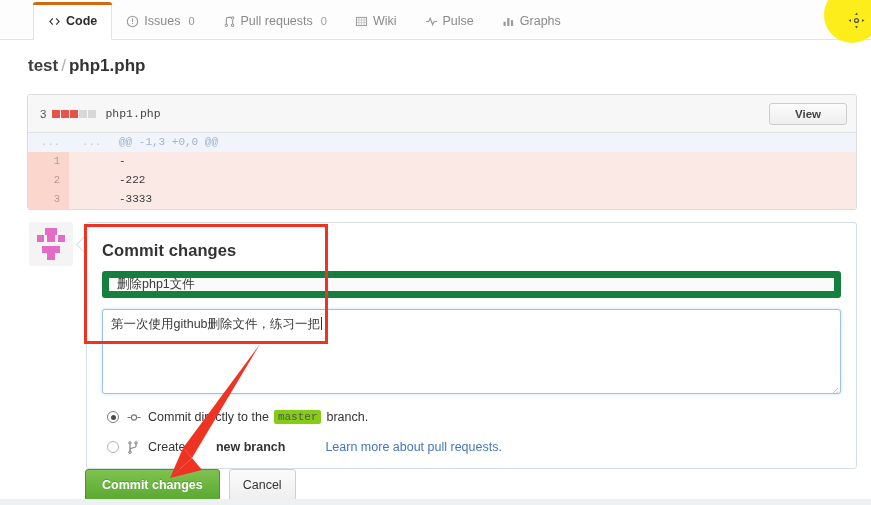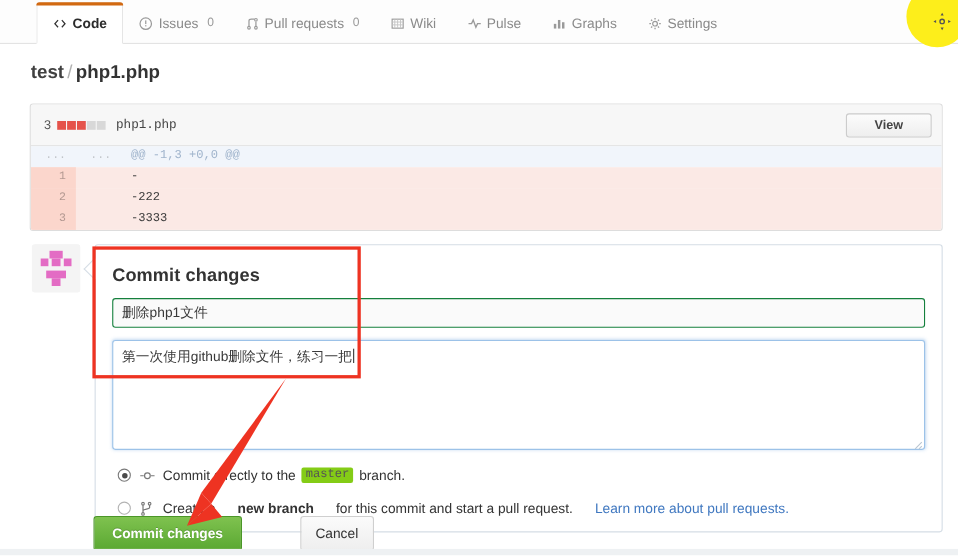--- a/index.html
+++ b/index.html
@@ -175,33 +175,33 @@
     font-size: 16.5px;
     font-weight: bold;
     color: #333;
     padding: 18px 0 0 15px;
     letter-spacing: 0.1px;
   }
   .commit-inner { padding: 11px 15px 0 15px; }
   .ci-summary {
     width: 100%;
     height: 27px;
-    border: 1px solid #15803d;
+    border: 7px solid #15803d;
     border-radius: 3px;
     background: #fafafa;
     font-size: 12.5px;
     color: #3a3a3a;
     padding: 0 8px;
     font-family: "Liberation Sans", sans-serif;
     display: flex; align-items: center;
   }
   .ci-desc-wrap { position: relative; margin-top: 11px; }
   .ci-desc {
     width: 100%;
-    height: 100px;
+    height: 85px;
     border: 1px solid #9cc2e8;
     border-radius: 3px;
     background: #ffffff;
     font-size: 12.5px;
     color: #3a3a3a;
     padding: 6px 8px;
     font-family: "Liberation Sans", sans-serif;
     line-height: 1.35;
     box-shadow: 0 0 3px rgba(120,170,225,0.45);
     position: relative;
@@ -274,21 +274,20 @@
     padding: 8px 16px;
     text-shadow: 0 -1px 0 rgba(0,0,0,0.18);
   }
   .btn-cancel {
     background: linear-gradient(#fbfbfb,#eeeeee);
     border: 1px solid #cfcfcf;
     border-radius: 3px;
     color: #333;
     font-size: 12.5px;
     padding: 8px 13px;
-    margin-left: 44px;
   }
 
   
   .anno-rect {
     position: absolute;
     left: 84px; top: 224px;
     width: 244px; height: 120px;
     border: 3px solid #ee3322;
     z-index: 30;
     pointer-events: none;
@@ -372,31 +371,20 @@
       <span class="nav-ico">
         <svg width="13" height="13" viewBox="0 0 14 14">
             <rect x="1.6" y="7.2" width="2.4" height="4.6" fill="#9a9a9a"></rect>
             <rect x="5.6" y="3.4" width="2.4" height="8.4" fill="#9a9a9a"></rect>
             <rect x="9.6" y="5.6" width="2.4" height="6.2" fill="#9a9a9a"></rect>
           </svg>
       </span>
       <span>Graphs</span>
     </div>
 
-    <div class="nav-tab">
-      <span class="nav-ico">
-        <svg width="13" height="13" viewBox="0 0 14 14">
-            <circle cx="7" cy="7" r="2.3" fill="none" stroke="#9a9a9a" stroke-width="1.2"></circle>
-            <g stroke="#9a9a9a" stroke-width="1.3">
-              <path d="M7 1.4v1.6M7 11v1.6M1.4 7h1.6M11 7h1.6M3.1 3.1l1.1 1.1M9.8 9.8l1.1 1.1M10.9 3.1L9.8 4.2M4.2 9.8L3.1 10.9"></path>
-            </g>
-          </svg>
-      </span>
-      <span>Settings</span>
-    </div>
 
     <div class="cursor-blob">
       <span>
         <svg width="17" height="17" viewBox="0 0 18 18">
           <path fill="#555" d="M9 0.6l1.5 2.6H7.5zM9 17.4l-1.5-2.6h3zM0.6 9l2.6-1.5v3zM17.4 9l-2.6 1.5v-3z"></path>
           <circle cx="9" cy="9" r="2.1" fill="none" stroke="#555" stroke-width="1.3"></circle>
         </svg>
       </span>
     </div>
   </div>
@@ -491,21 +479,20 @@
         <span class="opt-ico">
           <svg width="12" height="13" viewBox="0 0 12 13">
               <path fill="none" stroke="#777" stroke-width="1.1" d="M3 3.2v7M9 3.2v2.2c0 1.6-6 1.2-6 3"></path>
               <circle cx="3" cy="1.9" r="1.2" fill="none" stroke="#777" stroke-width="1"></circle>
               <circle cx="9" cy="1.9" r="1.2" fill="none" stroke="#777" stroke-width="1"></circle>
               <circle cx="3" cy="11.2" r="1.2" fill="none" stroke="#777" stroke-width="1"></circle>
             </svg>
         </span>
         <span class="opt-text">Create a</span>
         <b style="margin:0 20px;">new branch</b>
-        <span class="opt-text">for this commit and start a pull request.</span>
         <span class="link" style="margin-left:20px;">Learn more about pull requests.</span>
       </div>
 
       <div class="commit-foot"></div>
     </div>
   </div>
 
   <div class="btn-row">
     <span class="btn-commit">Commit changes</span>
     <span class="btn-cancel">Cancel</span>

